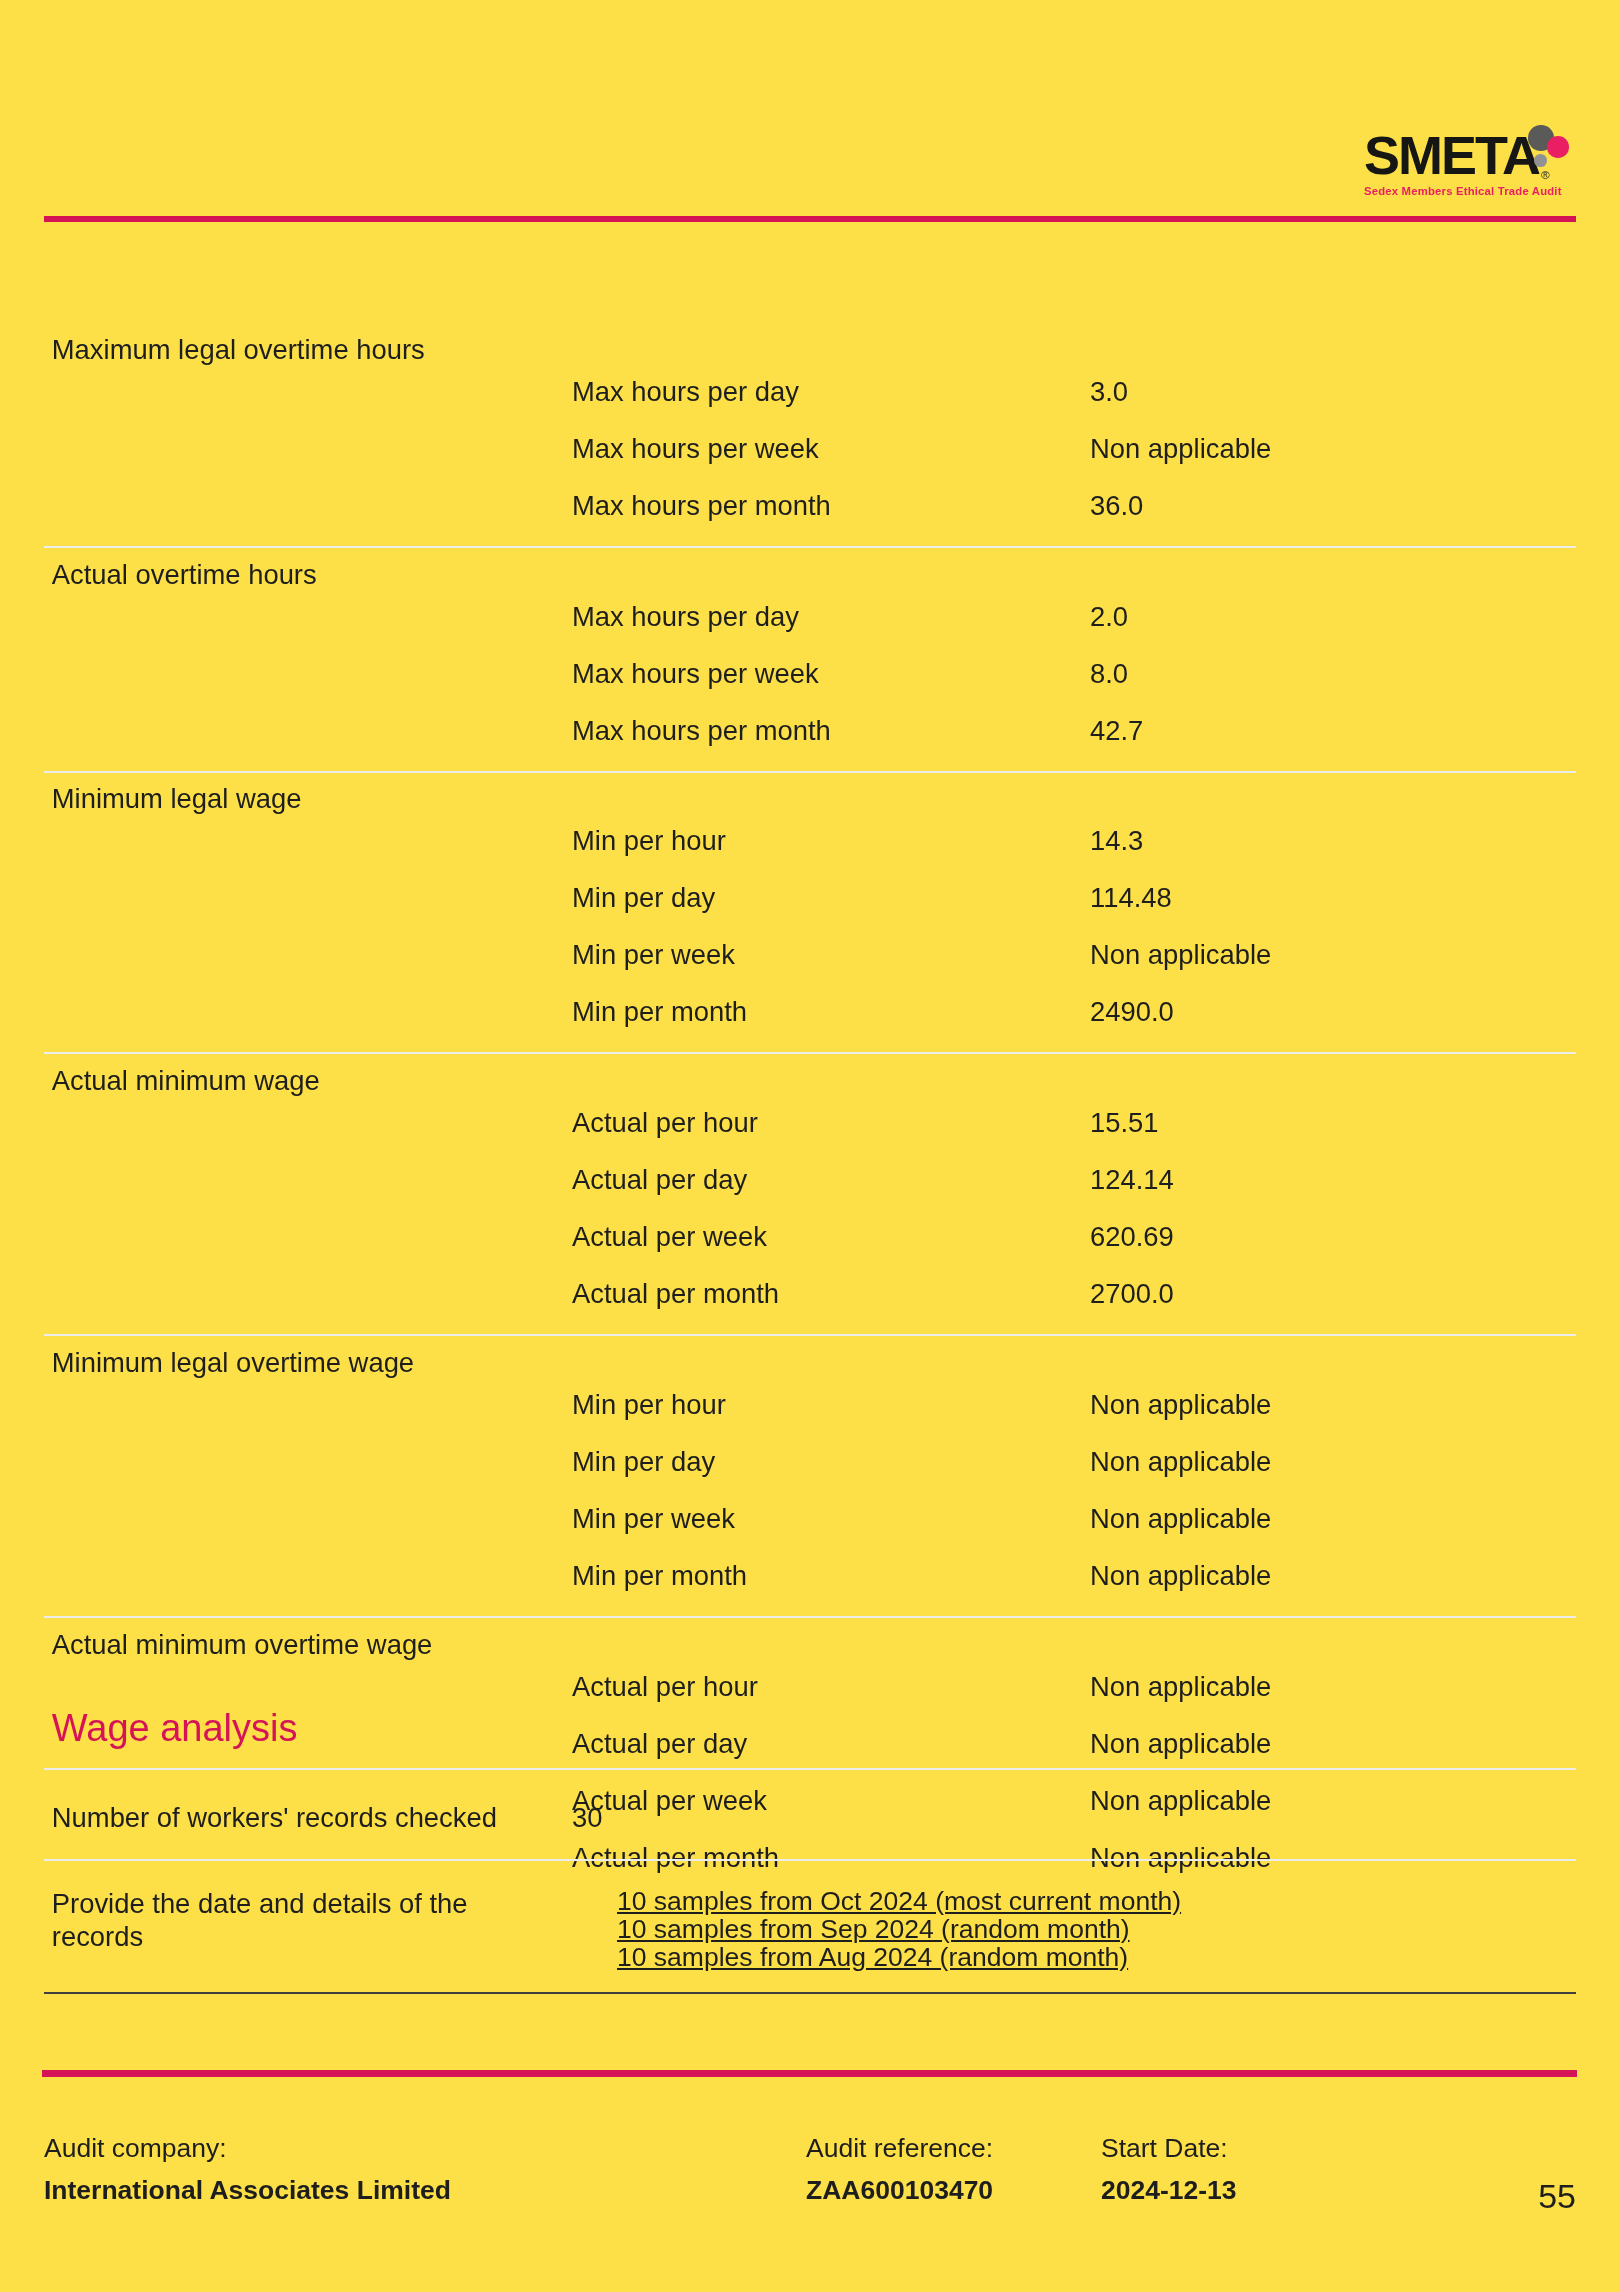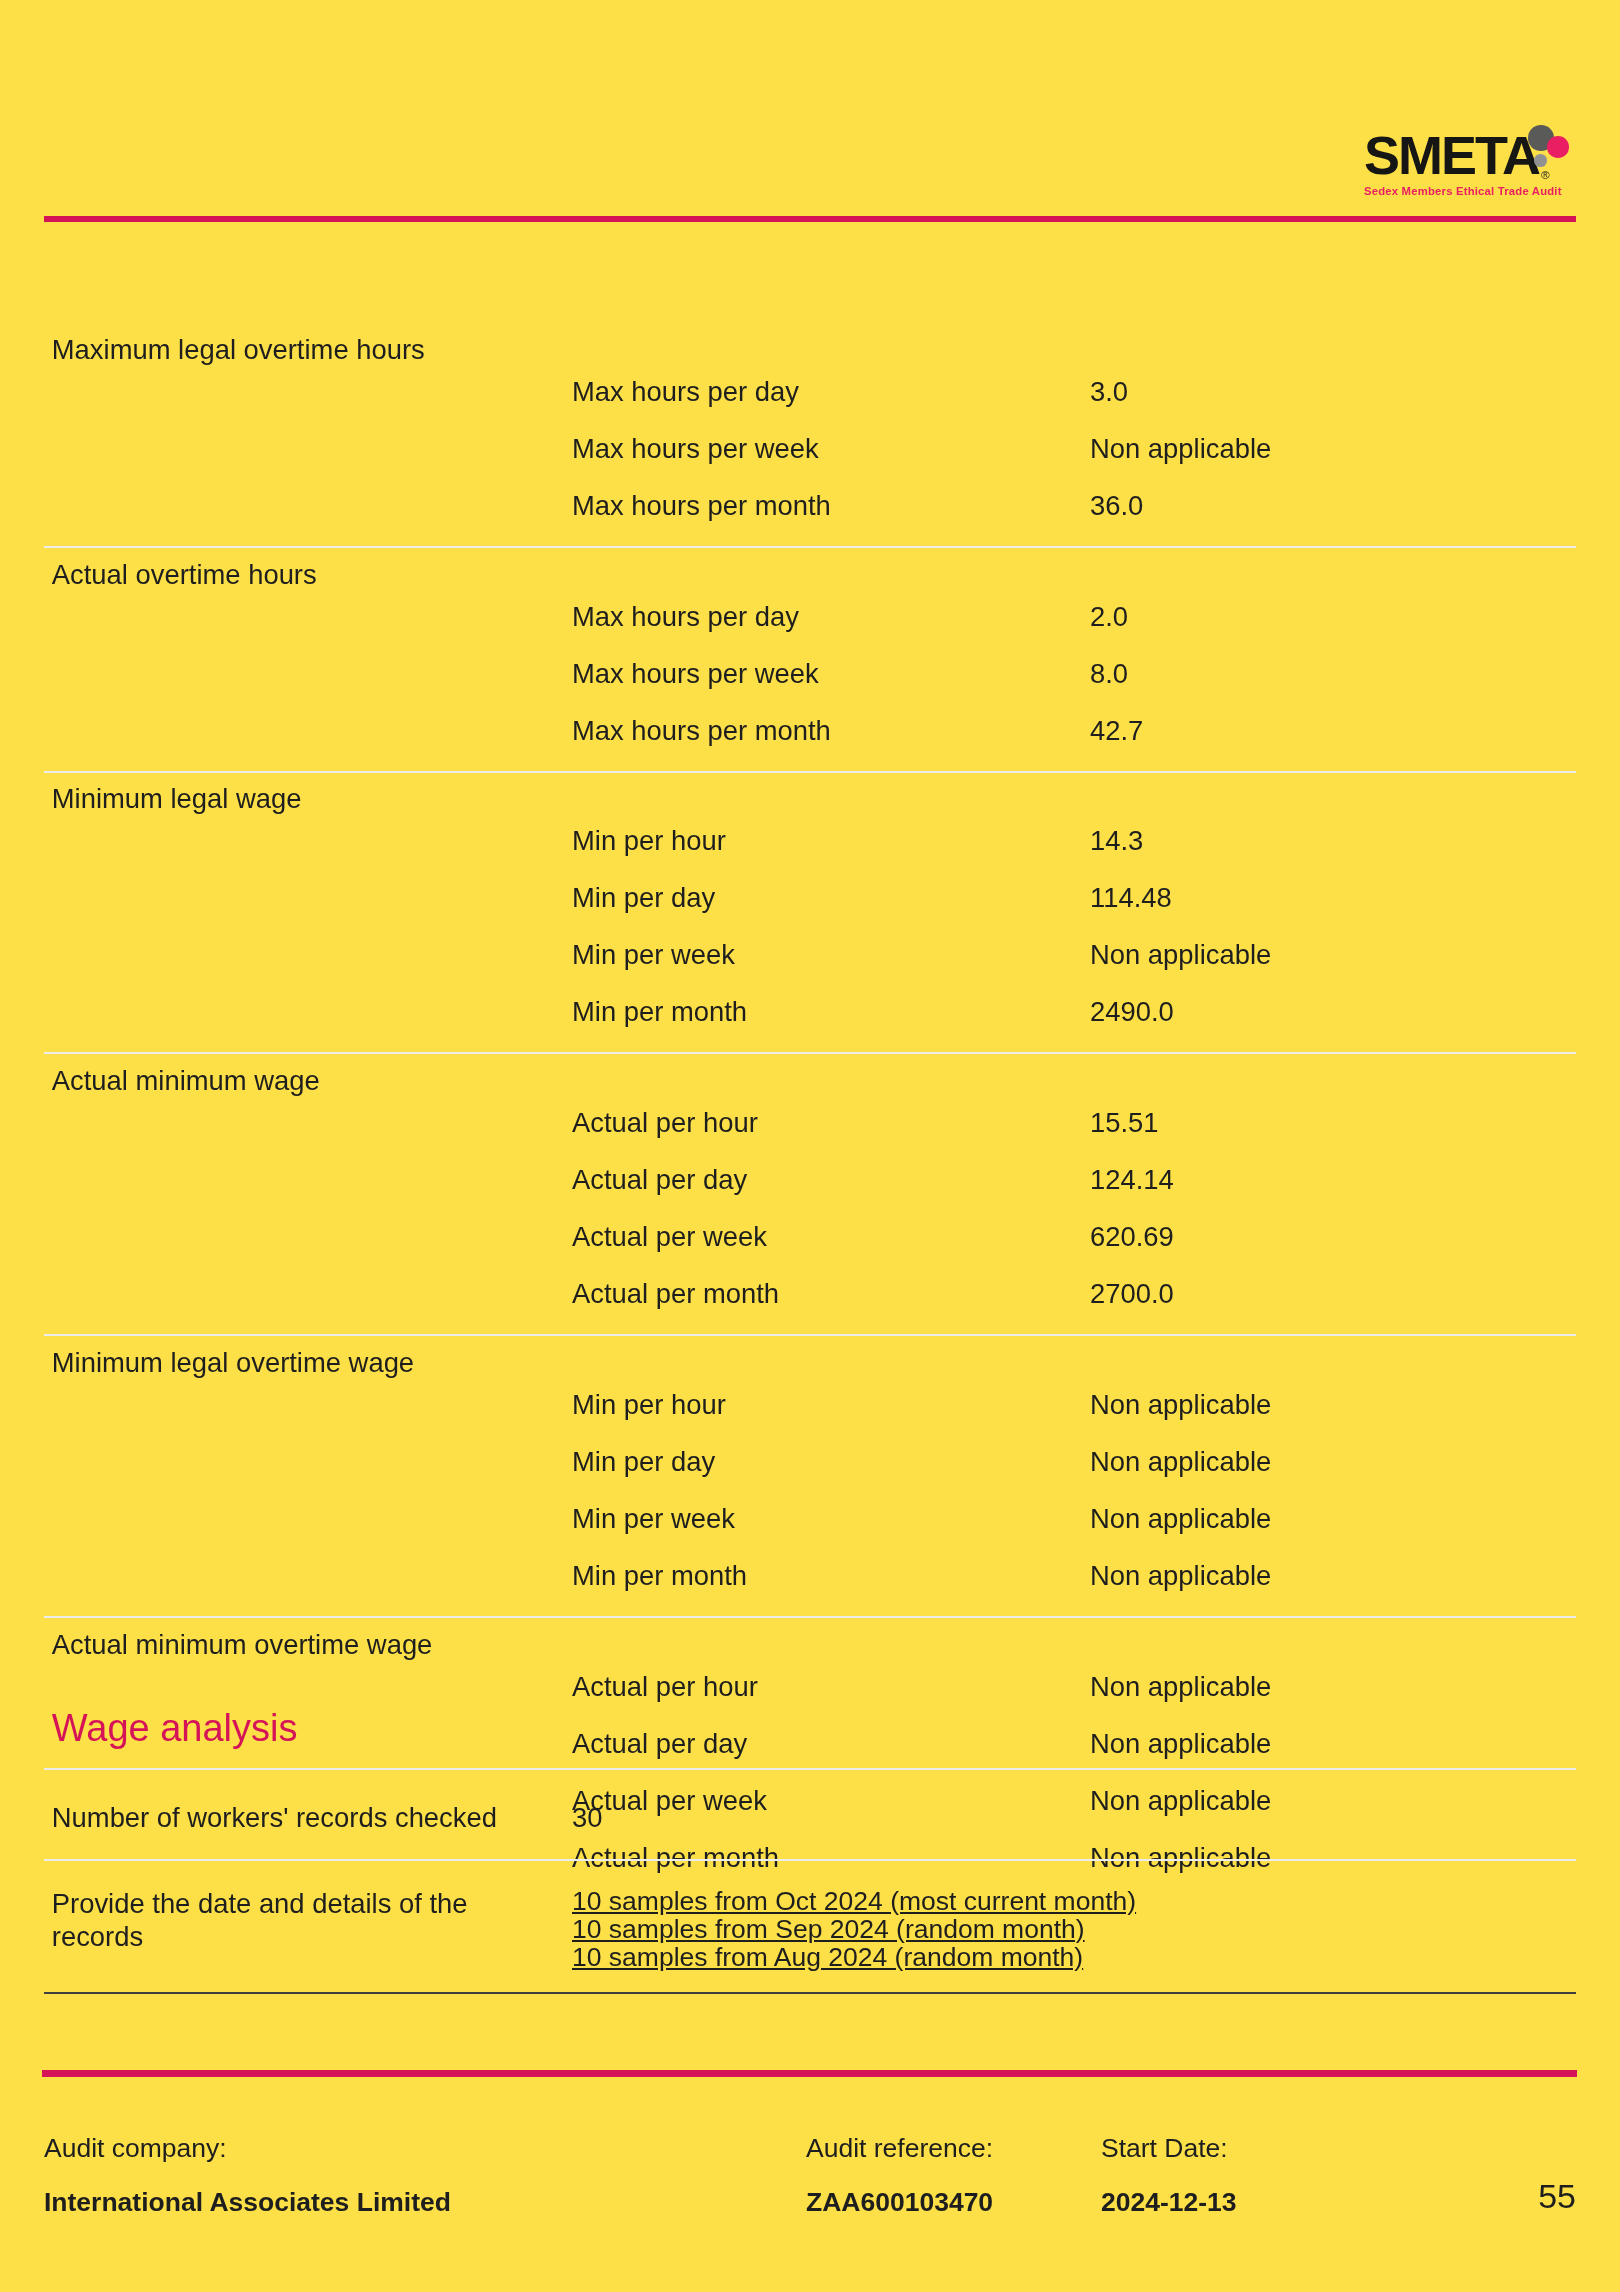--- a/index.html
+++ b/index.html
@@ -47,29 +47,29 @@
     font-weight:400; color:#d51458;
   }
   .w-row { display:flex; border-top:2px solid #ececec; padding:31px 0 25.5px; }
   .w-row.last { border-bottom:2px solid #404040; padding:25.5px 0 21.6px;text-decoration:underline; }
   .w-label {
     width:528px; box-sizing:border-box; padding-left:7.8px;
     font-size:27.4px; line-height:33px;
   }
   .w-label span { display:inline-block; max-width:475px; }
   .w-value { flex:1; font-size:27.4px; line-height:33px; }
-  .w-lines div { font-size:26.5px; line-height:28px; }
+  .w-lines div { font-size:26.5px; line-height:28px;margin-left:45px; }
 
   
   .footer { position:absolute; top:2133px; left:44px; width:1532px; font-size:26.5px; }
   .f-col { position:absolute; top:0; }
   .f-col-1 { left:0; }
   .f-col-2 { left:762px; }
   .f-col-3 { left:1057px; }
-  .f-label { margin-bottom:23px; }
+  .f-label { margin-bottom:11px; }
   .f-value { font-weight:700; }
   .f-page { position:absolute; top:44px; right:0; font-size:34px; }
 </style>
 </head>
 <body>
 
 <div class="page">
 
   <div>
     <div class="logo-word">SMETA</div>

